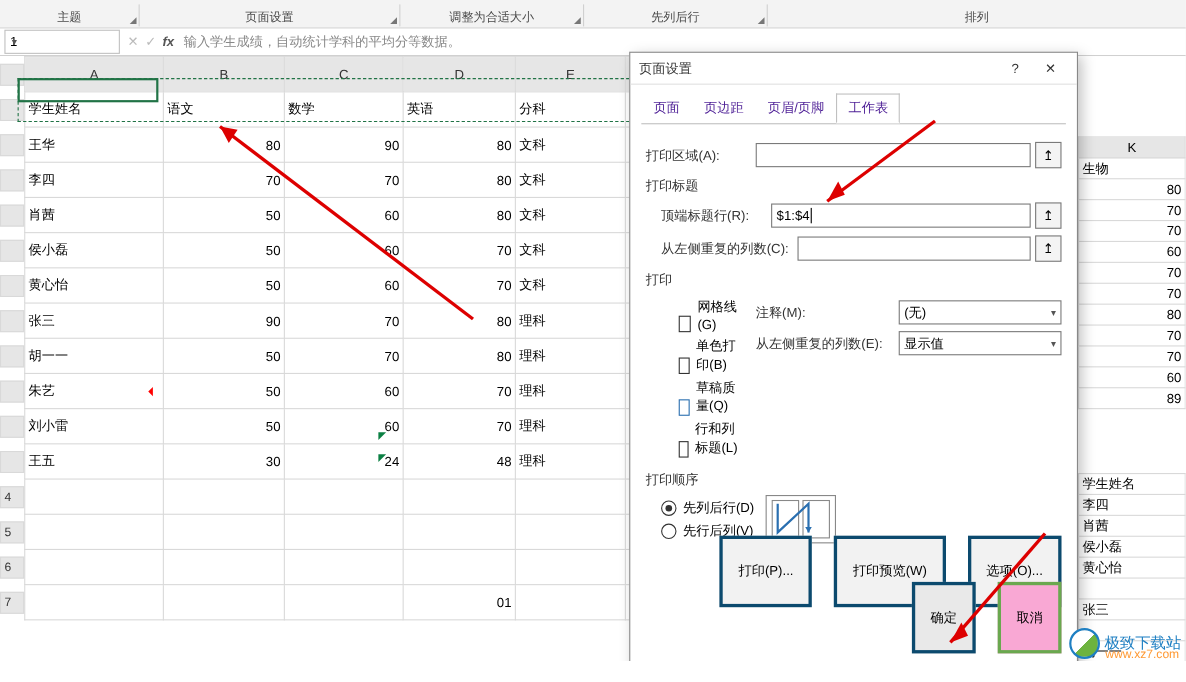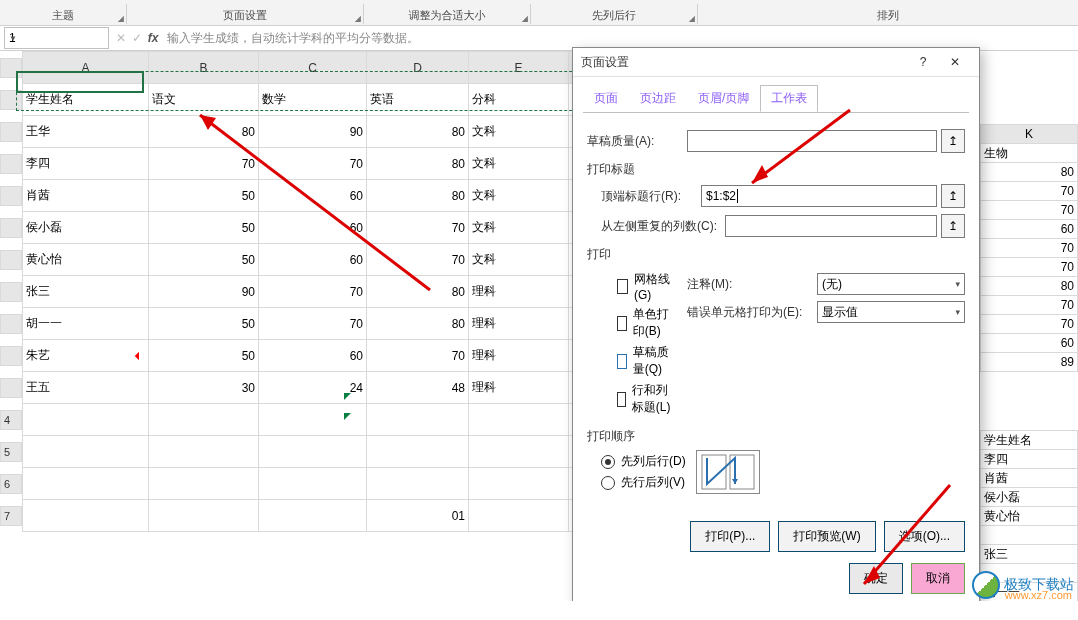--- a/index.html
+++ b/index.html
@@ -28,40 +28,40 @@
 .dashed-rows{position:absolute;border:1px dashed #217346;pointer-events:none}
 .redmark{position:absolute;width:0;height:0;border-left:6px solid red;border-top:6px solid transparent;transform:rotate(45deg)}
 .greenerr{position:absolute;width:0;height:0;border-right:7px solid transparent;border-top:7px solid #0b8043}
 
 
 .dialog{position:absolute;top:47px;left:572px;width:406px;height:560px;background:#fff;border:1px solid #888;box-shadow:4px 4px 12px rgba(0,0,0,.25);font-size:12px}
 .dialog-title{height:28px;display:flex;align-items:center;padding:0 8px;border-bottom:1px solid #e0e0e0}
 .dialog-title .t{flex:1;color:#333}
 .dialog-title .wbtn{width:32px;text-align:center;color:#333}
 .tabs{display:flex;padding:8px 10px 0 10px}
-.tab{padding:4px 10px;border:1px solid transparent;color:#8b5cf6}
+.tab{padding:4px 10px;border:1px solid transparent;color:#4c1d95}
 .tab.active{border:1px solid #c0c0c0;border-bottom:1px solid #fff;background:#fff}
 .tab-underline{height:1px;background:#c0c0c0;margin:0 10px}
 .dlg-body{padding:10px 14px}
 .row{display:flex;align-items:center;margin:6px 0}
 .row label{min-width:100px;color:#333}
 .txtbox{flex:1;height:20px;border:1px solid #7a7a7a;display:flex;align-items:center;padding:0 4px;background:#fff}
 .pickbtn{width:22px;height:22px;border:1px solid #7a7a7a;margin-left:4px;display:flex;align-items:center;justify-content:center;background:#f4f4f4}
 .group-title{margin:8px 0 4px 0;color:#333}
 .indent{margin-left:14px}
-.check{display:flex;align-items:center;margin:4px 16px}
+.check{display:flex;align-items:flex-end;margin:4px 16px}
 .check .box{width:13px;height:13px;border:1px solid #333;margin-right:6px;display:flex;align-items:center;justify-content:center;font-size:10px}
 .check.blue .box{border-color:#2a6fb0;color:#2a6fb0}
 .radio{display:flex;align-items:center;margin:4px 0}
 .radio .dot{width:12px;height:12px;border:1px solid #333;border-radius:50%;margin-right:6px;display:flex;align-items:center;justify-content:center}
 .radio .dot.inner::after{content:"";width:6px;height:6px;background:#333;border-radius:50%}
 .dd{width:138px;height:20px;border:1px solid #7a7a7a;display:flex;align-items:center;justify-content:space-between;padding:0 4px;background:#fff}
 .dd .arr{font-size:9px;color:#555}
 .btnrow{position:absolute;left:0;right:0;display:flex;justify-content:flex-end;padding:0 14px}
-.btnrow .btn{border:1px solid #0c4a6e;background:#f2f2f2;padding:6px 14px;margin-left:8px}
+.btnrow .btn{border:3px solid #0c4a6e;background:#f2f2f2;padding:21px 14px;margin-left:20px}
 .btnrow.mid{bottom:56px}
 .btnrow.bot{bottom:14px}
 .btnrow .btn.primary{background:#e9e9e9}
 .btnrow .btn.green{background:#f9a8d4;border-color:#6aa84f}
 .order-img{width:62px;height:42px;border:1px solid #888;margin-left:10px;display:flex;align-items:center;justify-content:center;background:#fff}
 
 
 .arrow{position:absolute;pointer-events:none}
 .arrow-line{stroke:#d00;stroke-width:3;fill:none}
 .arrow-head{fill:#d00}
@@ -204,20 +204,29 @@
             <th class="row"></th>
             <td>朱艺</td>
             <td class="num">50</td>
             <td class="num">60</td>
             <td class="num">70</td>
             <td>理科</td>
             <td></td>
           </tr>
           <tr>
             <th class="row"></th>
+            <td>刘小雷</td>
+            <td class="num">50</td>
+            <td class="num">60</td>
+            <td class="num">70</td>
+            <td>理科</td>
+            <td></td>
+          </tr>
+          <tr>
+            <th class="row"></th>
             <td>王五</td>
             <td class="num">30</td>
             <td class="num">24</td>
             <td class="num">48</td>
             <td>理科</td>
             <td></td>
           </tr>
           <tr>
             <th class="row">4</th>
             <td></td>
@@ -357,30 +366,30 @@
     <div class="tabs">
       <div class="tab">页面</div>
       <div class="tab">页边距</div>
       <div class="tab">页眉/页脚</div>
       <div class="tab active">工作表</div>
     </div>
     <div class="tab-underline"></div>
 
     <div class="dlg-body">
       <div class="row">
-        <label>草稿质量(A):</label>
+        <label>打印区域(A):</label>
         <div class="txtbox"></div>
         <div class="pickbtn">↥</div>
       </div>
 
       <div class="group-title">打印标题</div>
       <div class="row indent">
         <label>顶端标题行(R):</label>
         <div class="txtbox">
-            <span>$1:$2</span>
+            <span>$1:$4</span>
             <span style="border-left:1px solid #000;height:14px;margin-left:1px"></span>
           </div>
         <div class="pickbtn">↥</div>
       </div>
       <div class="row indent">
         <label style="min-width:124px">从左侧重复的列数(C):</label>
         <div class="txtbox"></div>
         <div class="pickbtn">↥</div>
       </div>
 
@@ -407,21 +416,21 @@
         <div style="flex:1">
           <div class="row">
               <label style="min-width:56px">注释(M):</label>
             <div style="flex:1"></div>
             <div class="dd">
                 <span>(无)</span>
                 <span class="arr">▾</span>
               </div>
           </div>
           <div class="row">
-              <label style="min-width:130px">错误单元格打印为(E):</label>
+              <label style="min-width:130px">从左侧重复的列数(E):</label>
             <div class="dd">
                 <span>显示值</span>
                 <span class="arr">▾</span>
               </div>
           </div>
         </div>
       </div>
 
       <div class="group-title">打印顺序</div>
       <div style="display:flex;align-items:center">

